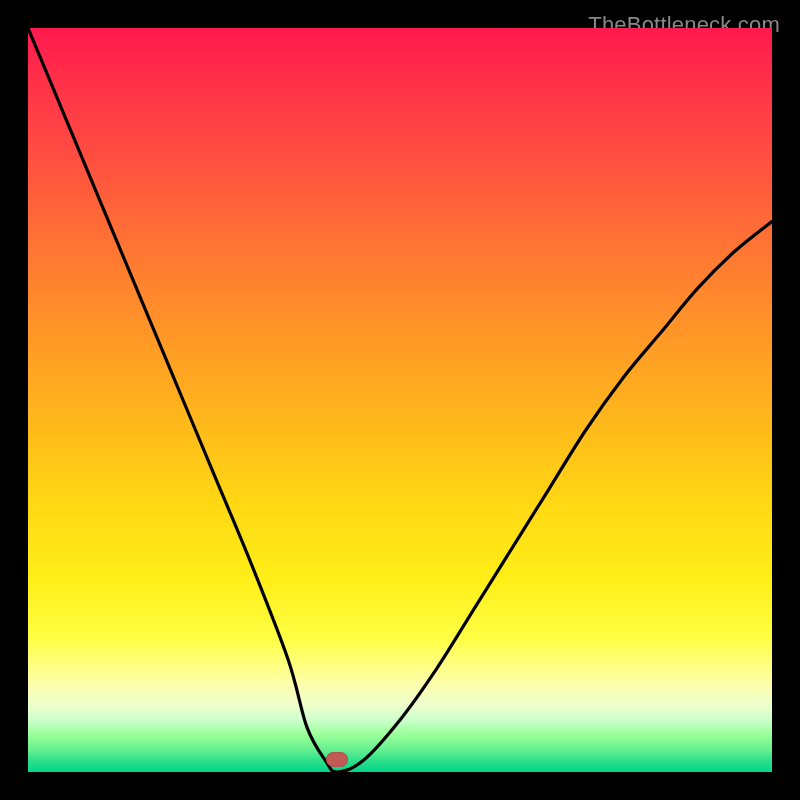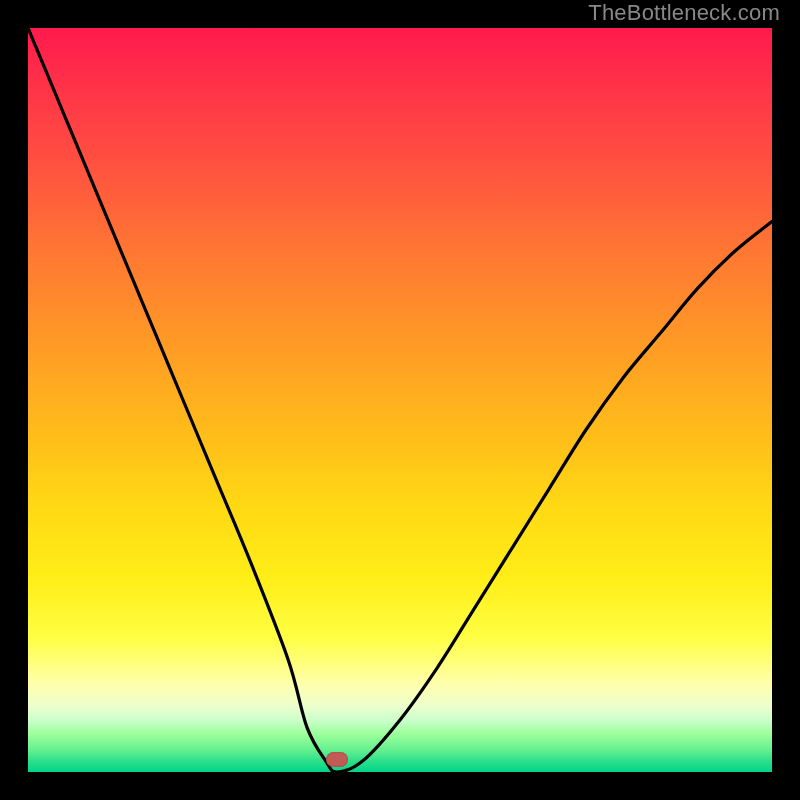--- a/index.html
+++ b/index.html
@@ -62,21 +62,21 @@
   .marker {
     position: absolute;
     width: 22px;
     height: 15px;
     border-radius: 8px;
     background: #c25b55;
     box-shadow: inset 0 0 2px rgba(0,0,0,0.3);
   }
   .watermark {
     position: absolute;
-    top: 0;
+    top: 12px;
     right: 20px;
     color: #888;
     font-size: 22px;
     font-weight: 500;
     letter-spacing: 0.2px;
     user-select: none;
   }
 </style>
 </head>
 <body>

